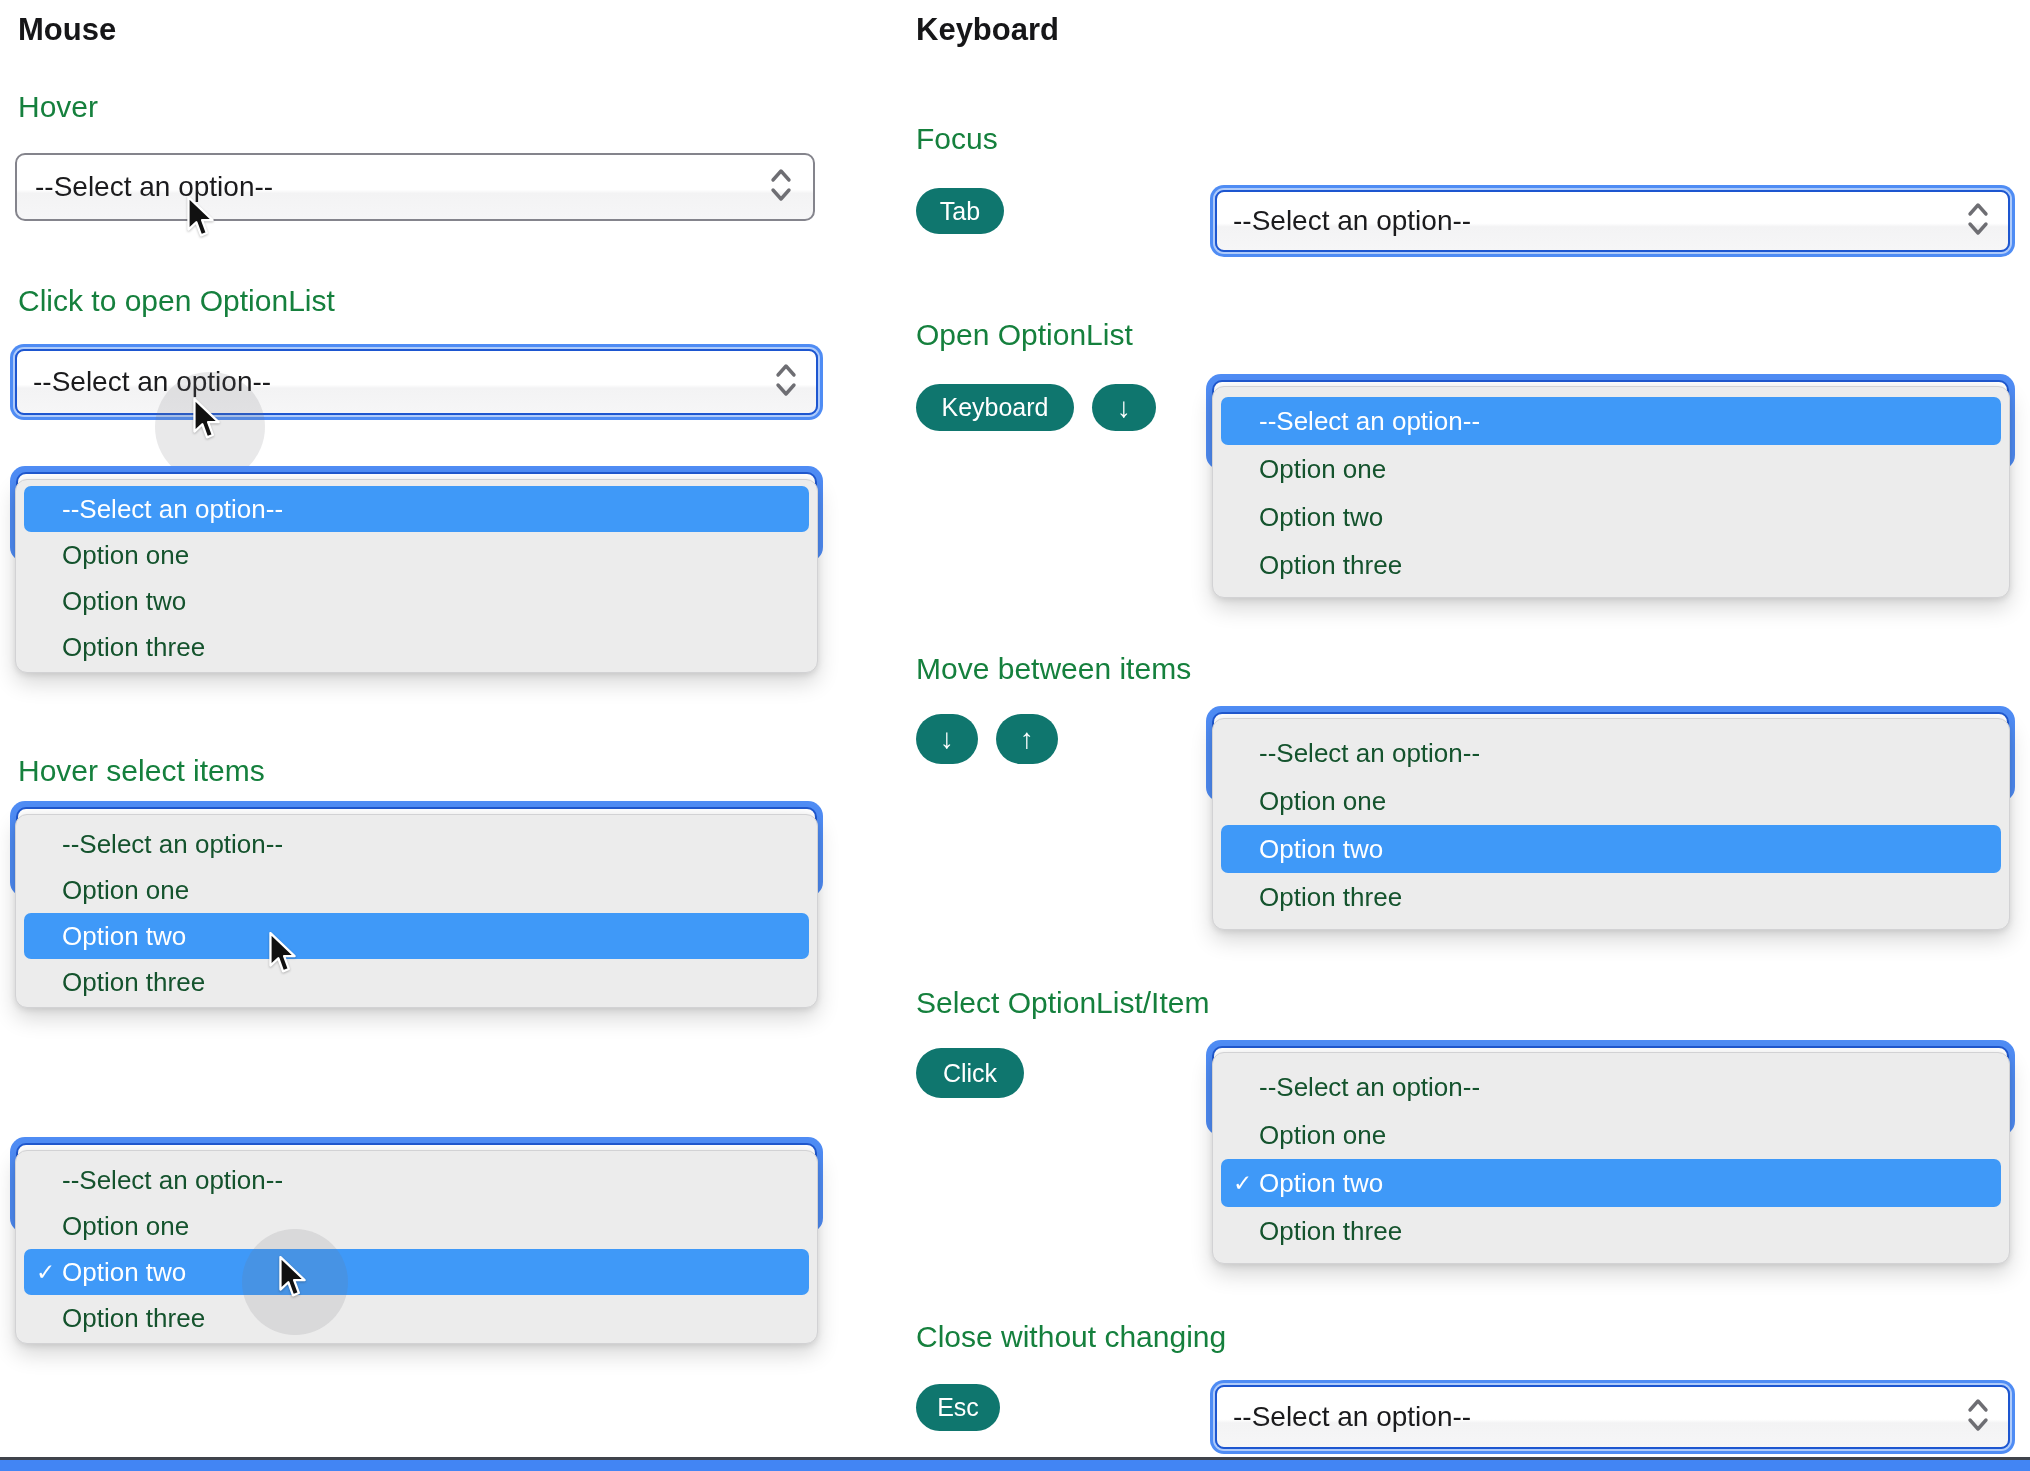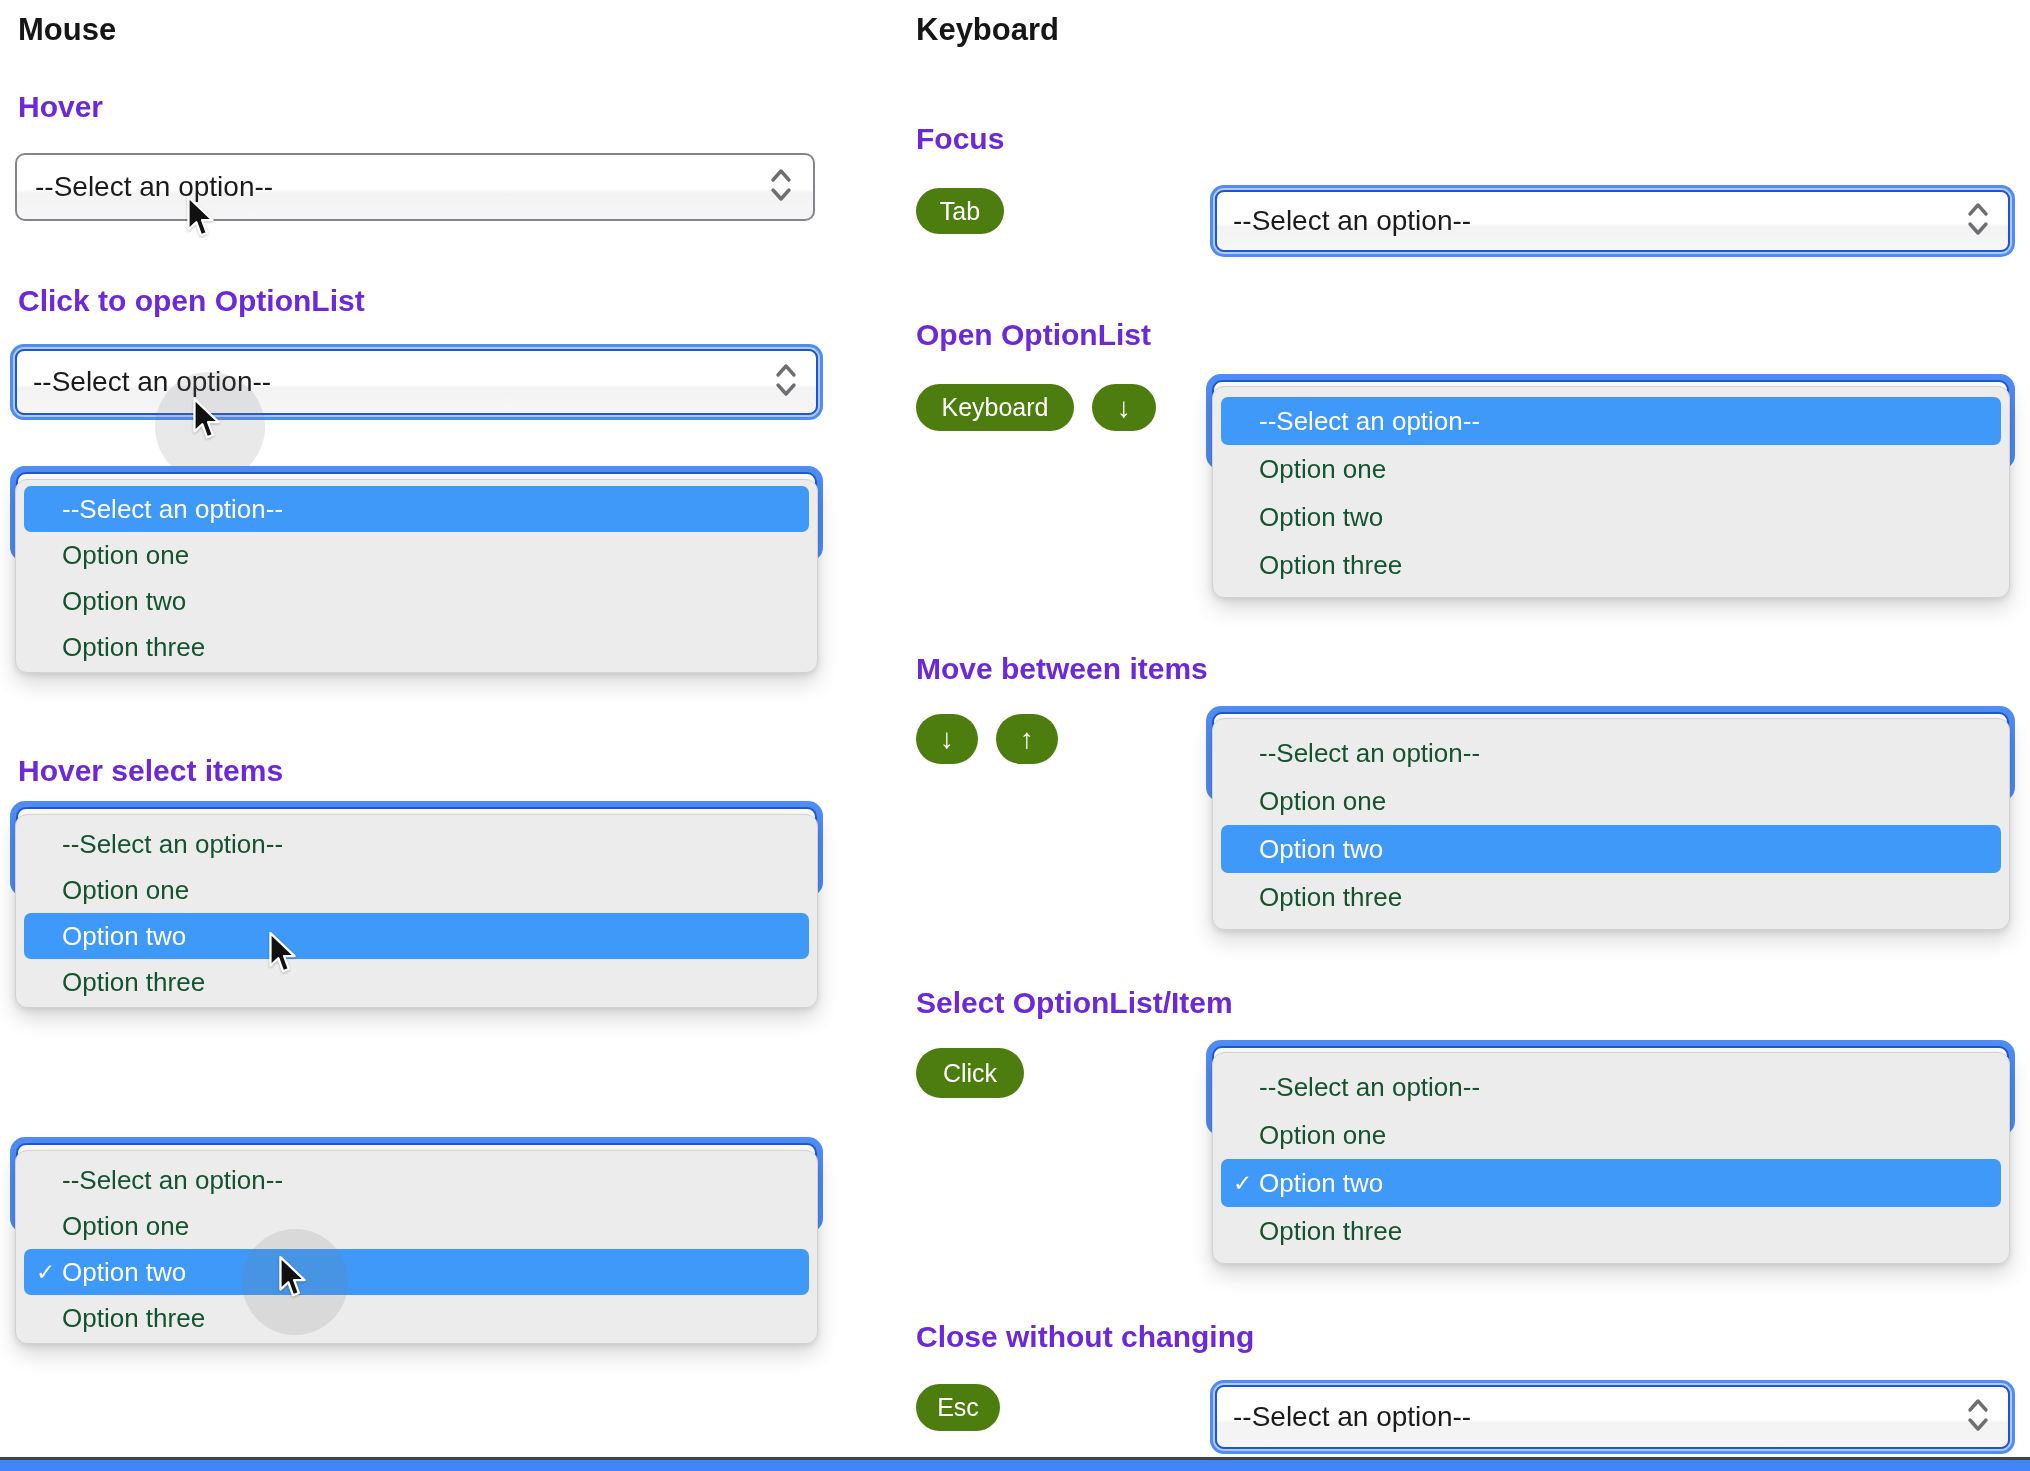--- a/index.html
+++ b/index.html
@@ -1,20 +1,20 @@
 <!DOCTYPE html>
 <html><head>
 <meta charset="utf-8">
 <style>
   html,body{margin:0;padding:0;background:#fff;}
   #stage{position:relative;width:2030px;height:1471px;background:#ffffff;overflow:hidden;
          font-family:"Liberation Sans", sans-serif;color:#1d1d1f;}
   .abs{position:absolute;}
   .col-title{font-size:31px;font-weight:700;color:#161618;}
-  .sec-label{font-size:30px;font-weight:700;color:#6d28d9;}
+  .sec-label{font-size:30px;font-weight:400;color:#15803d;}
 
   
   .sel-gray{box-sizing:border-box;border:2px solid #84848c;border-radius:10px;
     background:linear-gradient(180deg,#ffffff 0%,#ffffff 54%,#f3f3f4 60%,#f6f6f7 100%);
     display:flex;align-items:center;justify-content:space-between;padding:0 20px 0 18px;}
   .sel-text{font-size:28px;color:#1b1b1d;}
 
   
   .focus-outer{box-sizing:border-box;background:#4f8cf4;border-radius:14px;padding:5px;}
   .sel-inner{box-sizing:border-box;height:100%;border:2px solid #1d56d0;border-radius:9px;
@@ -30,21 +30,21 @@
     box-shadow:0 10px 22px rgba(0,0,0,.16),0 2px 6px rgba(0,0,0,.10);}
   .panel.pl{padding-top:6px;}
   .panel.pr{padding-top:10px;}
   .opt{position:relative;display:flex;align-items:center;height:46px;
     padding-left:46px;font-size:26px;color:#14532d;}
   .pr .opt{height:48px;}
   .opt.hl{background:#3f99f8;color:#ffffff;border-radius:7px;margin:0 8px;padding-left:38px;}
   .check{position:absolute;left:12px;font-size:23px;font-weight:400;}
 
   
-  .key{box-sizing:border-box;background:#4d7c0f;color:#fff;border-radius:25px;
+  .key{box-sizing:border-box;background:#0f766e;color:#fff;border-radius:25px;
     display:flex;align-items:center;justify-content:center;font-size:25px;}
 
   .halo{border-radius:50%;background:rgba(120,120,125,.16);}
   .cursor-svg{display:block;filter:drop-shadow(0 1px 1px rgba(0,0,0,.25));}
 
   .bottom-bar{left:0;top:1457px;width:2030px;height:14px;background:#4285f4;
     border-top:3px solid #3f434b;box-sizing:border-box;}
 </style>
 </head>
 <body>

